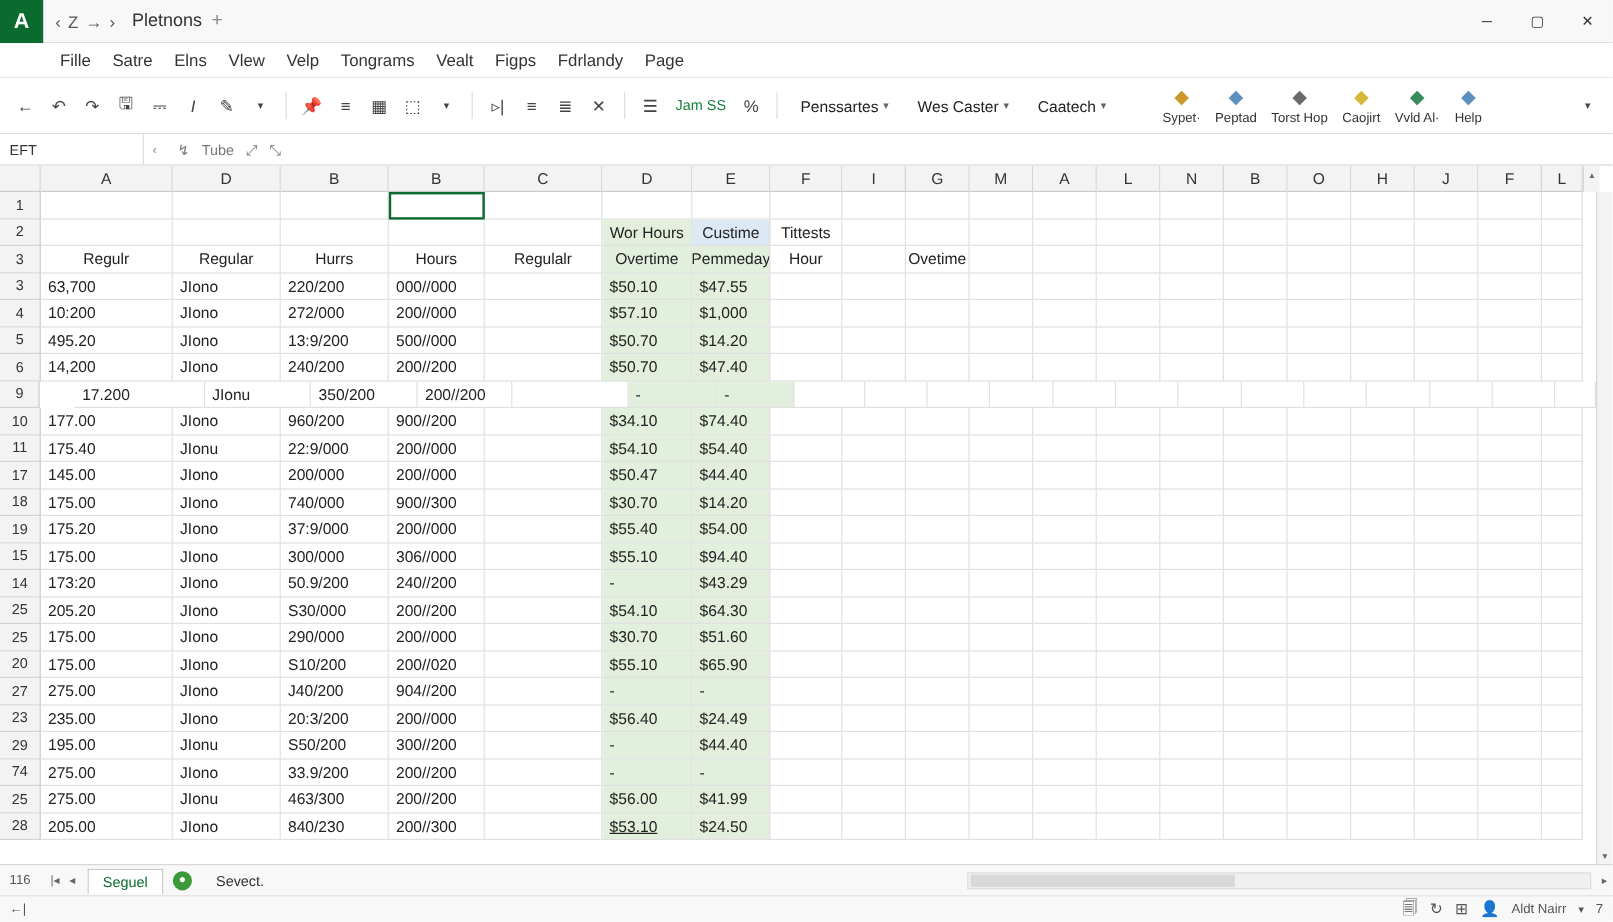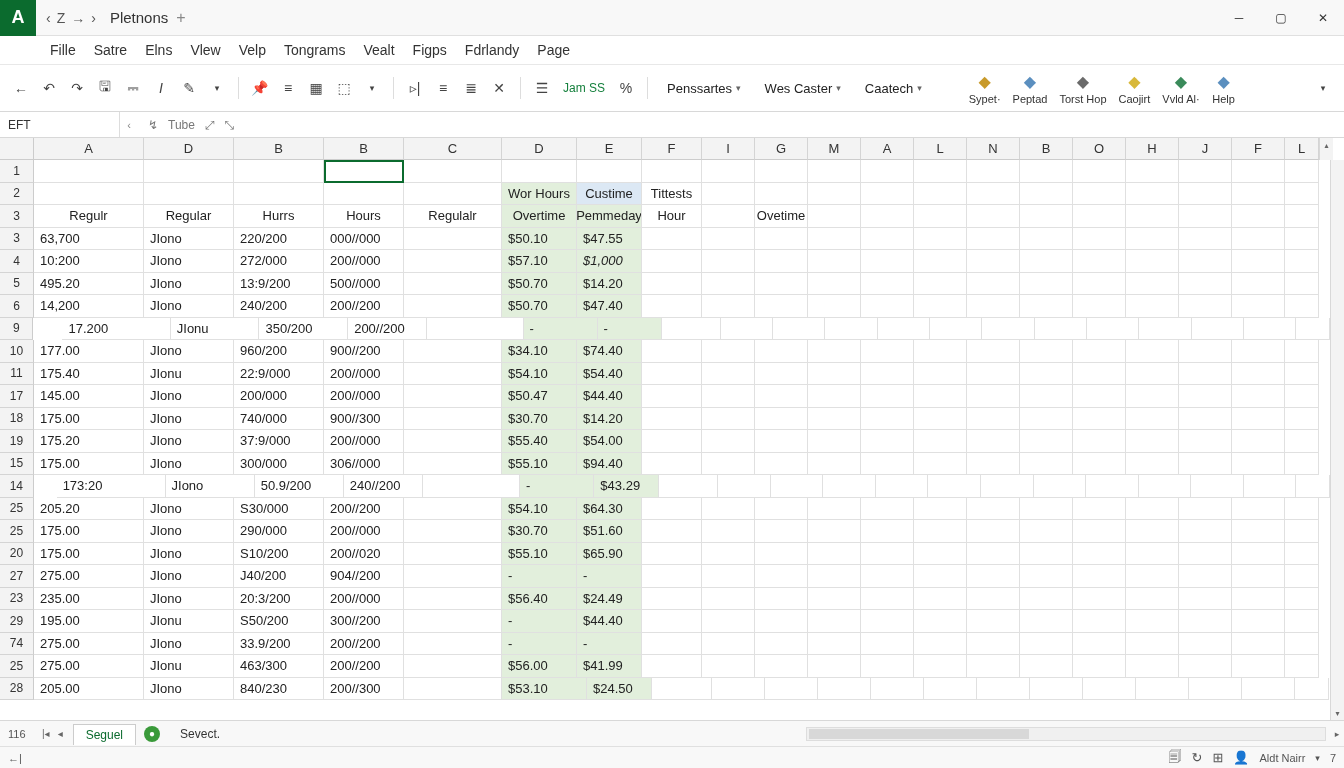--- a/index.html
+++ b/index.html
@@ -307,21 +307,21 @@
             <div class="cell" style="width: 34px;"></div>
           </div>
           <div class="row">
             <div class="row-h">4</div>
             <div class="cell" style="width: 110px;">10:200</div>
             <div class="cell" style="width: 90px;">JIono</div>
             <div class="cell" style="width: 90px;">272/000</div>
             <div class="cell" style="width: 80px;">200//000</div>
             <div class="cell" style="width: 98px;"></div>
             <div class="cell green" style="width: 75px;">$57.10</div>
-            <div class="cell green" style="width: 65px; font-style: italic;">$1,000</div>
+            <div class="cell green" style="width: 65px;">$1,000</div>
             <div class="cell" style="width: 60px;"></div>
             <div class="cell" style="width: 53px;"></div>
             <div class="cell" style="width: 53px;"></div>
             <div class="cell" style="width: 53px;"></div>
             <div class="cell" style="width: 53px;"></div>
             <div class="cell" style="width: 53px;"></div>
             <div class="cell" style="width: 53px;"></div>
             <div class="cell" style="width: 53px;"></div>
             <div class="cell" style="width: 53px;"></div>
             <div class="cell" style="width: 53px;"></div>
@@ -531,21 +531,21 @@
             <div class="cell" style="width: 53px;"></div>
             <div class="cell" style="width: 53px;"></div>
             <div class="cell" style="width: 53px;"></div>
             <div class="cell" style="width: 53px;"></div>
             <div class="cell" style="width: 53px;"></div>
             <div class="cell" style="width: 53px;"></div>
             <div class="cell" style="width: 34px;"></div>
           </div>
           <div class="row">
             <div class="row-h">14</div>
-            <div class="cell" style="width: 110px; margin-left: 23px;">173:20</div>
+            <div class="cell" style="width: 110px;">173:20</div>
             <div class="cell" style="width: 90px;">JIono</div>
             <div class="cell" style="width: 90px;">50.9/200</div>
             <div class="cell" style="width: 80px;">240//200</div>
             <div class="cell" style="width: 98px;"></div>
             <div class="cell green" style="width: 75px;">-</div>
             <div class="cell green" style="width: 65px;">$43.29</div>
             <div class="cell" style="width: 60px;"></div>
             <div class="cell" style="width: 53px;"></div>
             <div class="cell" style="width: 53px;"></div>
             <div class="cell" style="width: 53px;"></div>
@@ -743,21 +743,21 @@
             <div class="cell" style="width: 53px;"></div>
             <div class="cell" style="width: 34px;"></div>
           </div>
           <div class="row">
             <div class="row-h">28</div>
             <div class="cell" style="width: 110px;">205.00</div>
             <div class="cell" style="width: 90px;">JIono</div>
             <div class="cell" style="width: 90px;">840/230</div>
             <div class="cell" style="width: 80px;">200//300</div>
             <div class="cell" style="width: 98px;"></div>
-            <div class="cell green" style="width: 85px;">$53.10</div>
+            <div class="cell green" style="width: 75px; text-decoration: underline;">$53.10</div>
             <div class="cell green" style="width: 65px;">$24.50</div>
             <div class="cell" style="width: 60px;"></div>
             <div class="cell" style="width: 53px;"></div>
             <div class="cell" style="width: 53px;"></div>
             <div class="cell" style="width: 53px;"></div>
             <div class="cell" style="width: 53px;"></div>
             <div class="cell" style="width: 53px;"></div>
             <div class="cell" style="width: 53px;"></div>
             <div class="cell" style="width: 53px;"></div>
             <div class="cell" style="width: 53px;"></div>

